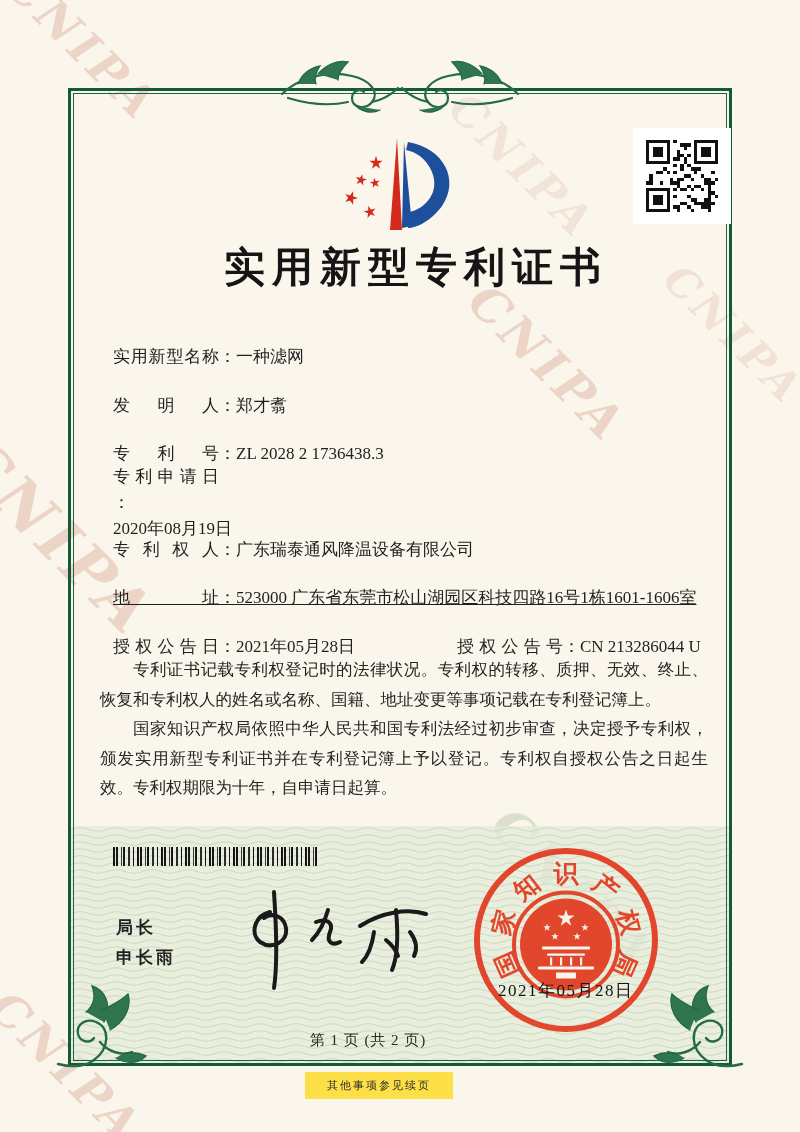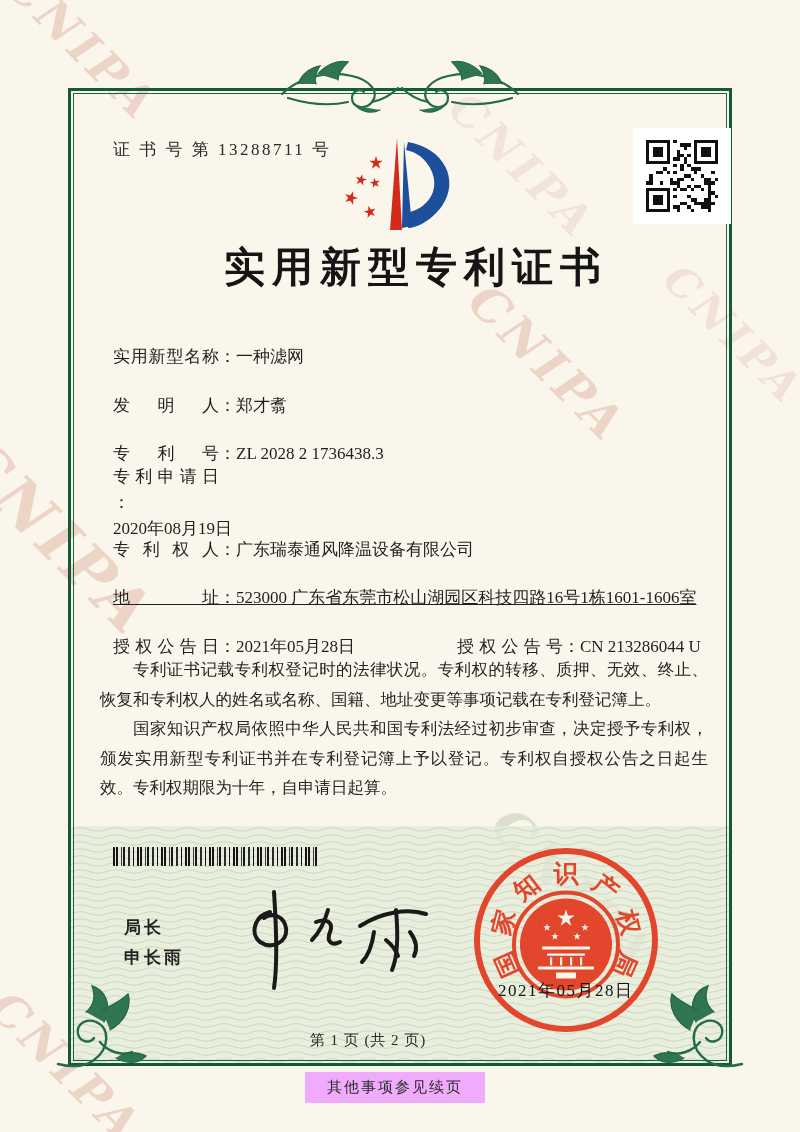--- a/index.html
+++ b/index.html
@@ -81,21 +81,21 @@
     background:repeating-linear-gradient(90deg,
       #161616 0 2px, transparent 2px 3px,
       #161616 3px 5px, transparent 5px 8px,
       #3a3a3a 8px 9px, transparent 9px 10px,
       #161616 10px 12px, transparent 12px 15px,
       #2b2b2b 15px 17px, transparent 17px 20px,
       #161616 20px 21px, transparent 21px 24px);
   }
 
   .director-label, .director-name {
-    position:absolute; left:124px;
+    position:absolute; left:116px;
     font-family:Liberation Serif, serif;
     font-weight:700; font-size:17px; letter-spacing:3px; color:#222;
   }
   .director-label { top:916px; }
   .director-name  { top:946px; }
   .signature { position:absolute; left:228px; top:882px; }
 
   
   .seal {
     position:absolute; left:474px; top:848px; width:184px; height:184px;
@@ -125,22 +125,22 @@
     font-size:17px; letter-spacing:1.5px; color:#141414;
   }
 
   .page-footer {
     position:absolute; left:0; top:1031px; width:736px; z-index:6;
     text-align:center; font-size:15px; letter-spacing:1px; color:#2a2a2a;
   }
 
   .continuation {
     position:absolute; left:305px; top:1072px; z-index:6;
-    background:#f0abfc; padding:6px 22px;
-    font-size:15px; letter-spacing:2px; color:#2a2a2a;
+    background:#fde047; padding:6px 22px;
+    font-size:11px; letter-spacing:2px; color:#2a2a2a;
   }
 </style>
 </head>
 <body>
 
 <div class="page">
 
   <div class="wm" style="left:-14px;top:18px;font-size:46px;">CNIPA</div>
   <div class="wm" style="left:430px;top:140px;font-size:44px;color:rgba(205,150,125,0.18);">CNIPA</div>
   <div class="wm" style="left:448px;top:335px;font-size:48px;">CNIPA</div>
@@ -190,21 +190,20 @@
   </svg>
   <svg class="ornament" style="left:56px;top:982px;" width="110" height="100">
     <use href="#corner-fl" transform="translate(110,0) scale(-1,1)"></use>
   </svg>
   <svg class="ornament" style="left:634px;top:982px;" width="110" height="100">
     <use href="#corner-fl"></use>
   </svg>
 
   <div class="content">
 
-    <div class="cert-number">证 书 号 第 13288711 号</div>
 
     <div class="qr-box">
       <svg width="72" height="72" viewBox="0 0 21 21" shape-rendering="crispEdges">
         <rect width="21" height="21" fill="#fff"></rect>
         <g fill="#111">
           <rect x="0" y="0" width="7" height="7"></rect>
             <rect x="14" y="0" width="7" height="7"></rect>
             <rect x="0" y="14" width="7" height="7"></rect>
         </g>
         <g fill="#fff">

